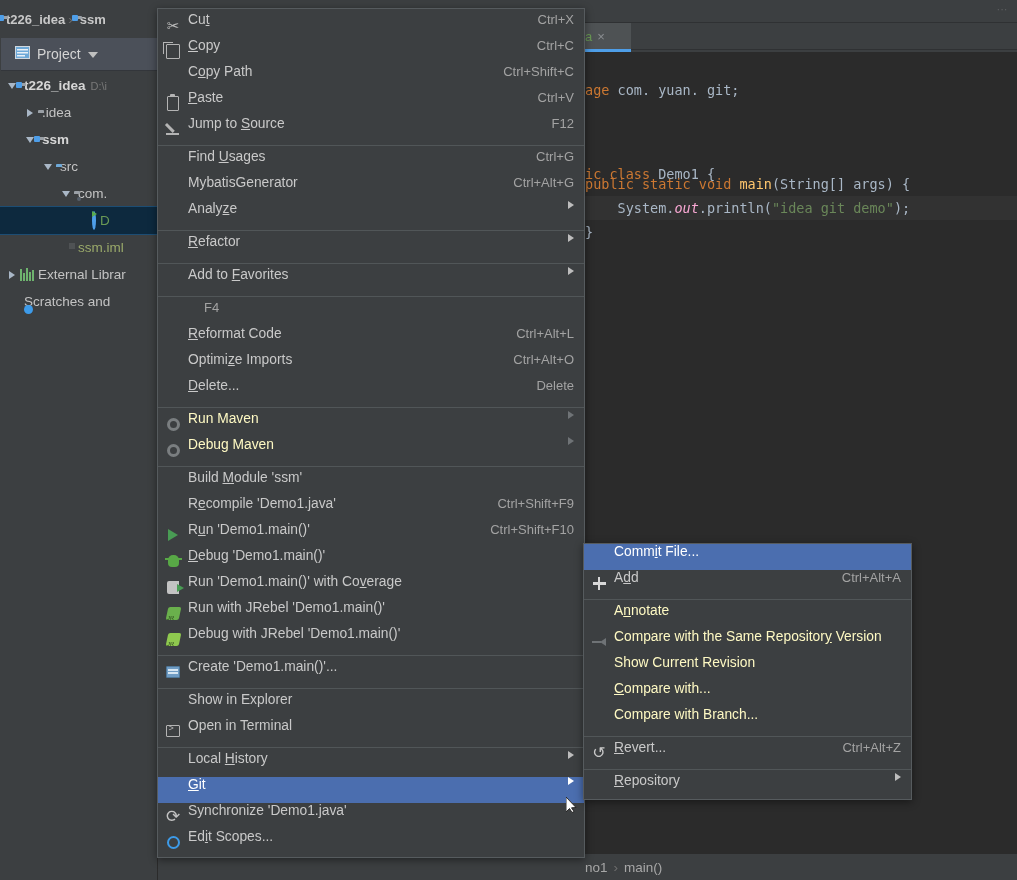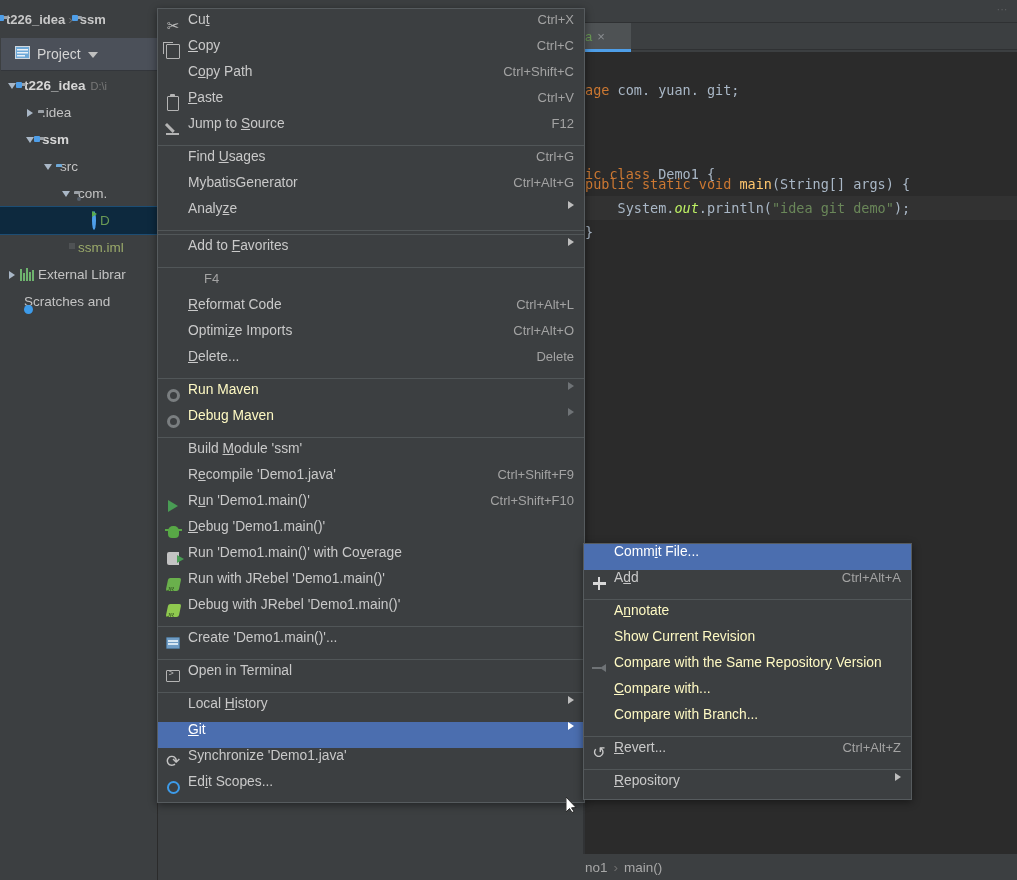--- a/index.html
+++ b/index.html
@@ -81,21 +81,21 @@
   #code-pane{position:absolute;left:0;top:52px;right:0;bottom:26px;background:#2b2b2b;overflow:hidden;}
   #code-gutter{position:absolute;left:0;top:0;width:2px;bottom:0;background:#313335;}
   .code-line{
     position:absolute;left:0;right:0;height:24px;line-height:24px;
     font-family:"DejaVu Sans Mono", monospace;font-size:13.5px;
     color:#a9b7c6;white-space:pre;padding-left:2px;box-sizing:border-box;
   }
   .code-line.hl{background:#323232;}
   .kw{color:#cc7832;}
   .str{color:#6a8759;}
-  .fld{color:#bef264;font-style:italic;}
+  .fld{color:#f9a8d4;font-style:italic;}
   .mtd{color:#ffc66d;}
   .pl{color:#a9b7c6;}
   #breadcrumb-bottom{
     position:absolute;left:0;bottom:0;right:0;height:26px;background:#3c3f41;
     display:flex;align-items:center;gap:6px;padding-left:2px;
     font-size:13.5px;color:#a7a7a7;box-sizing:border-box;
   }
   #breadcrumb-bottom .bsep{color:#6d6d6d;}
 
   
@@ -345,20 +345,25 @@
         <span class="mi-ico"></span>
         <span class="mi-label">MybatisGenerator</span>
         <span class="mi-key">Ctrl+Alt+G</span>
       </div>
       <div class="mi">
         <span class="mi-ico"></span>
         <span class="mi-label"><span>Analy<span class="u">z</span>e</span></span>
         <span class="mi-arrow"></span>
       </div>
       <div class="msep"></div>
+      <div class="mi">
+        <span class="mi-ico"></span>
+        <span class="mi-label"><span><span class="u">R</span>efactor</span></span>
+        <span class="mi-arrow"></span>
+      </div>
       <div class="msep"></div>
       <div class="mi">
         <span class="mi-ico"></span>
         <span class="mi-label"><span>Add to <span class="u">F</span>avorites</span></span>
         <span class="mi-arrow"></span>
       </div>
       <div class="msep"></div>
       <div class="mi">
         <span class="mi-ico"></span>
         <span class="mi-key">F4</span>
@@ -436,20 +441,24 @@
       </div>
       <div class="msep"></div>
       <div class="mi">
         <span class="mi-ico">
           <span class="g g-create"></span>
         </span>
         <span class="mi-label">Create 'Demo1.main()'...</span>
       </div>
       <div class="msep"></div>
       <div class="mi">
+        <span class="mi-ico"></span>
+        <span class="mi-label">Show in Explorer</span>
+      </div>
+      <div class="mi">
         <span class="mi-ico">
           <span class="g g-term"></span>
         </span>
         <span class="mi-label">Open in Terminal</span>
       </div>
       <div class="msep"></div>
       <div class="mi">
         <span class="mi-ico"></span>
         <span class="mi-label"><span>Local <span class="u">H</span>istory</span></span>
         <span class="mi-arrow"></span>
@@ -484,28 +493,28 @@
         </span>
         <span class="mi-label"><span>A<span class="u">d</span>d</span></span>
         <span class="mi-key">Ctrl+Alt+A</span>
       </div>
       <div class="msep"></div>
       <div class="mi disabled">
         <span class="mi-ico"></span>
         <span class="mi-label"><span>A<span class="u">n</span>notate</span></span>
       </div>
       <div class="mi disabled">
+        <span class="mi-ico">
+          <span class="g g-cmp"></span>
+        </span>
+        <span class="mi-label"><span>Compare with the Same Repositor<span class="u">y</span> Version</span></span>
+      </div>
+      <div class="mi disabled">
         <span class="mi-ico"></span>
         <span class="mi-label">Show Current Revision</span>
-      </div>
-      <div class="mi disabled">
-        <span class="mi-ico">
-          <span class="g g-cmp"></span>
-        </span>
-        <span class="mi-label"><span>Compare with the Same Repositor<span class="u">y</span> Version</span></span>
       </div>
       <div class="mi disabled">
         <span class="mi-ico"></span>
         <span class="mi-label"><span><span class="u">C</span>ompare with...</span></span>
       </div>
       <div class="mi disabled">
         <span class="mi-ico"></span>
         <span class="mi-label">Compare with Branch...</span>
       </div>
       <div class="msep"></div>

